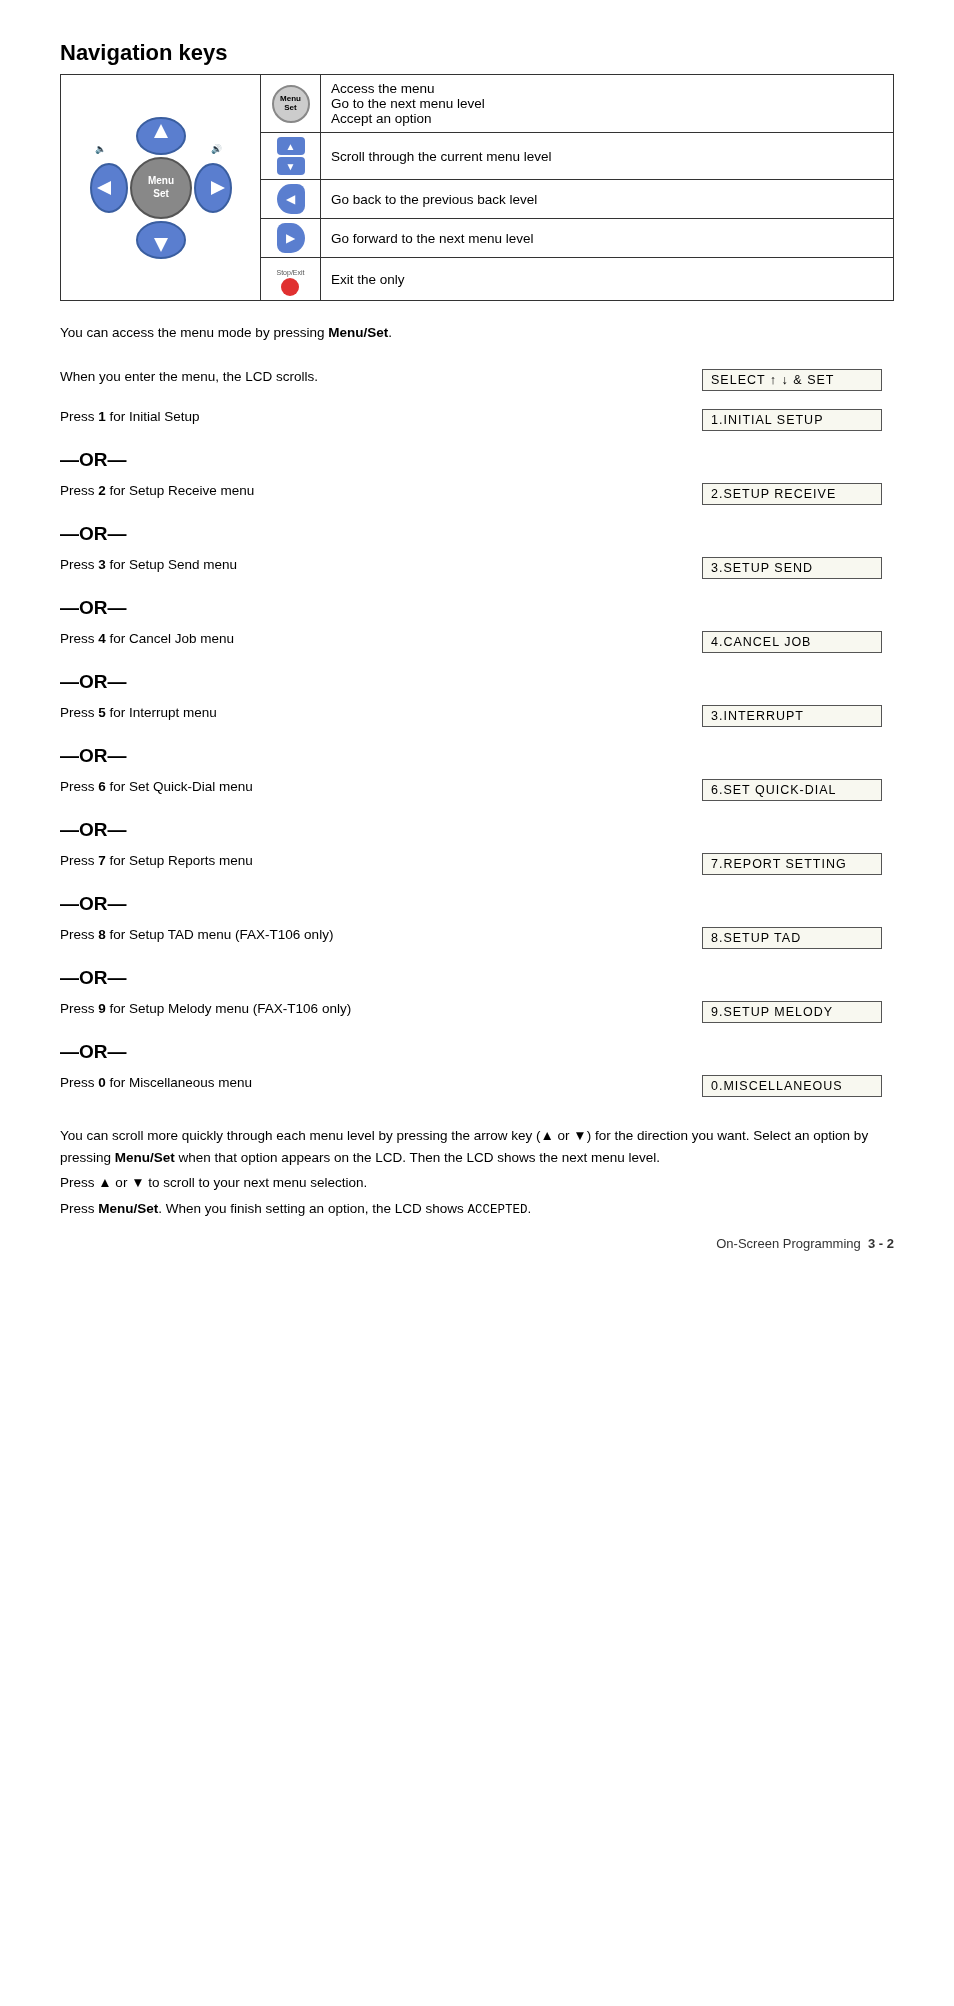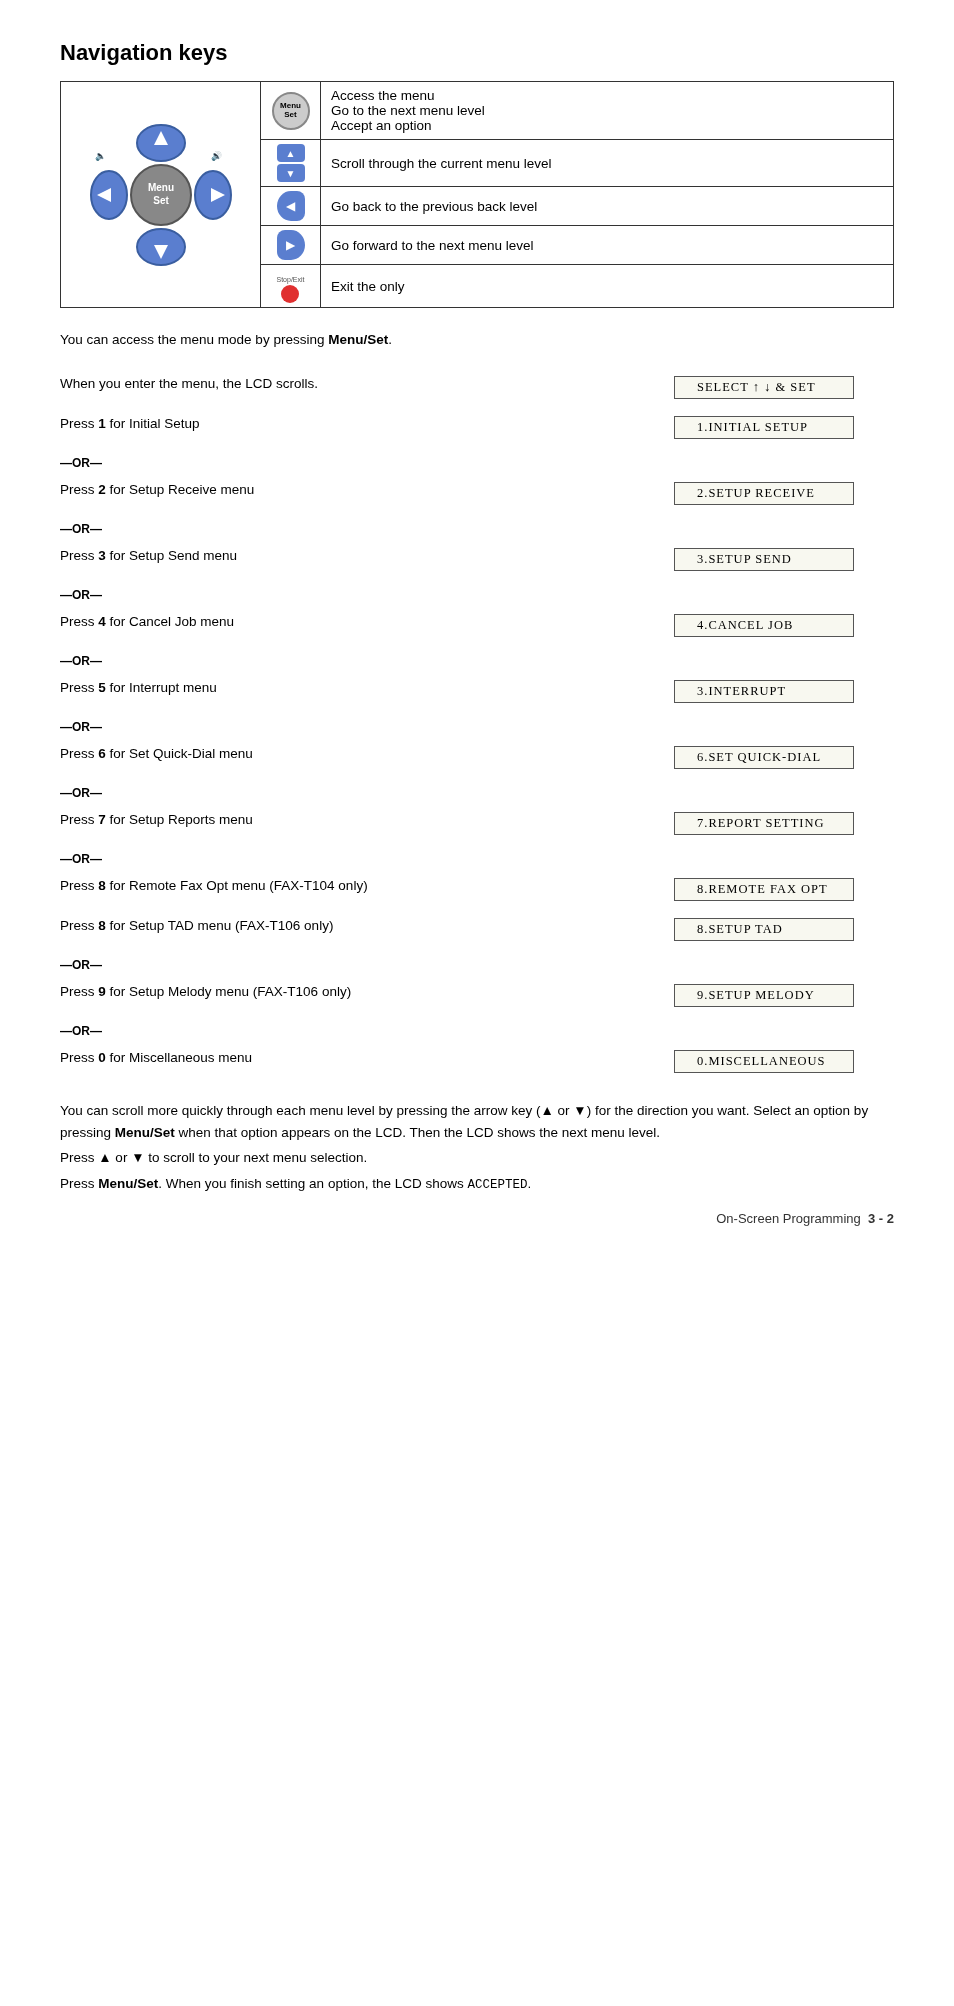--- a/index.html
+++ b/index.html
@@ -9,21 +9,21 @@
       font-size: 14px;
       color: #000;
       width: 954px;
       min-height: 2006px;
       padding: 40px 60px 40px 60px;
     }
 
     h1 {
       font-size: 22px;
       font-weight: bold;
-      margin-bottom: 15px;
+      margin-bottom: 8px;
     }
 
     
     .nav-table {
       border-collapse: collapse;
       width: 100%;
       margin-bottom: 22px;
     }
     .nav-table td, .nav-table th {
       border: 1px solid #333;
@@ -80,27 +80,28 @@
       height: 18px;
       border-radius: 50%;
       background: #e03030;
       margin-top: 2px;
     }
 
     
     .lcd-box {
       display: inline-block;
       border: 1px solid #555;
-      font-family: Liberation Serif, serif;
+      font-family: Liberation Sans, sans-serif;
       font-size: 12.5px;
-      padding: 3px 22px;
+      padding: 3px 8px;
       letter-spacing: 1px;
       background: #f8f8f0;
       white-space: nowrap;
       min-width: 180px;
+      margin-left: 28px;
     }
 
     
     .menu-section {
       display: flex;
       flex-direction: column;
       gap: 8px;
     }
 
     .menu-row {
@@ -119,21 +120,21 @@
 
     .menu-row-lcd {
       width: 220px;
       display: flex;
       align-items: center;
       padding-top: 2px;
     }
 
     .or-line {
       font-weight: bold;
-      font-size: 12px;
+      font-size: 19px;
       margin: 2px 0 2px 0;
     }
 
     .intro-text {
       font-size: 13.5px;
       margin-bottom: 24px;
       line-height: 1.5;
     }
 
     .footer-section {
@@ -324,26 +325,20 @@
   <div class="or-line">—OR—</div>
 
   <div class="menu-row">
     <div class="menu-row-text">Press <b>7</b> for Setup Reports menu</div>
     <div class="menu-row-lcd">
       <span class="lcd-box">7.REPORT SETTING</span>
     </div>
   </div>
   <div class="or-line">—OR—</div>
 
-  <div class="menu-row">
-    <div class="menu-row-text">Press <b>8</b> for Remote Fax Opt menu (FAX-T104 only)</div>
-    <div class="menu-row-lcd">
-      <span class="lcd-box">8.REMOTE FAX OPT</span>
-    </div>
-  </div>
 
   <div class="menu-row">
     <div class="menu-row-text">Press <b>8</b> for Setup TAD menu (FAX-T106 only)</div>
     <div class="menu-row-lcd">
       <span class="lcd-box">8.SETUP TAD</span>
     </div>
   </div>
   <div class="or-line">—OR—</div>
 
   <div class="menu-row">

